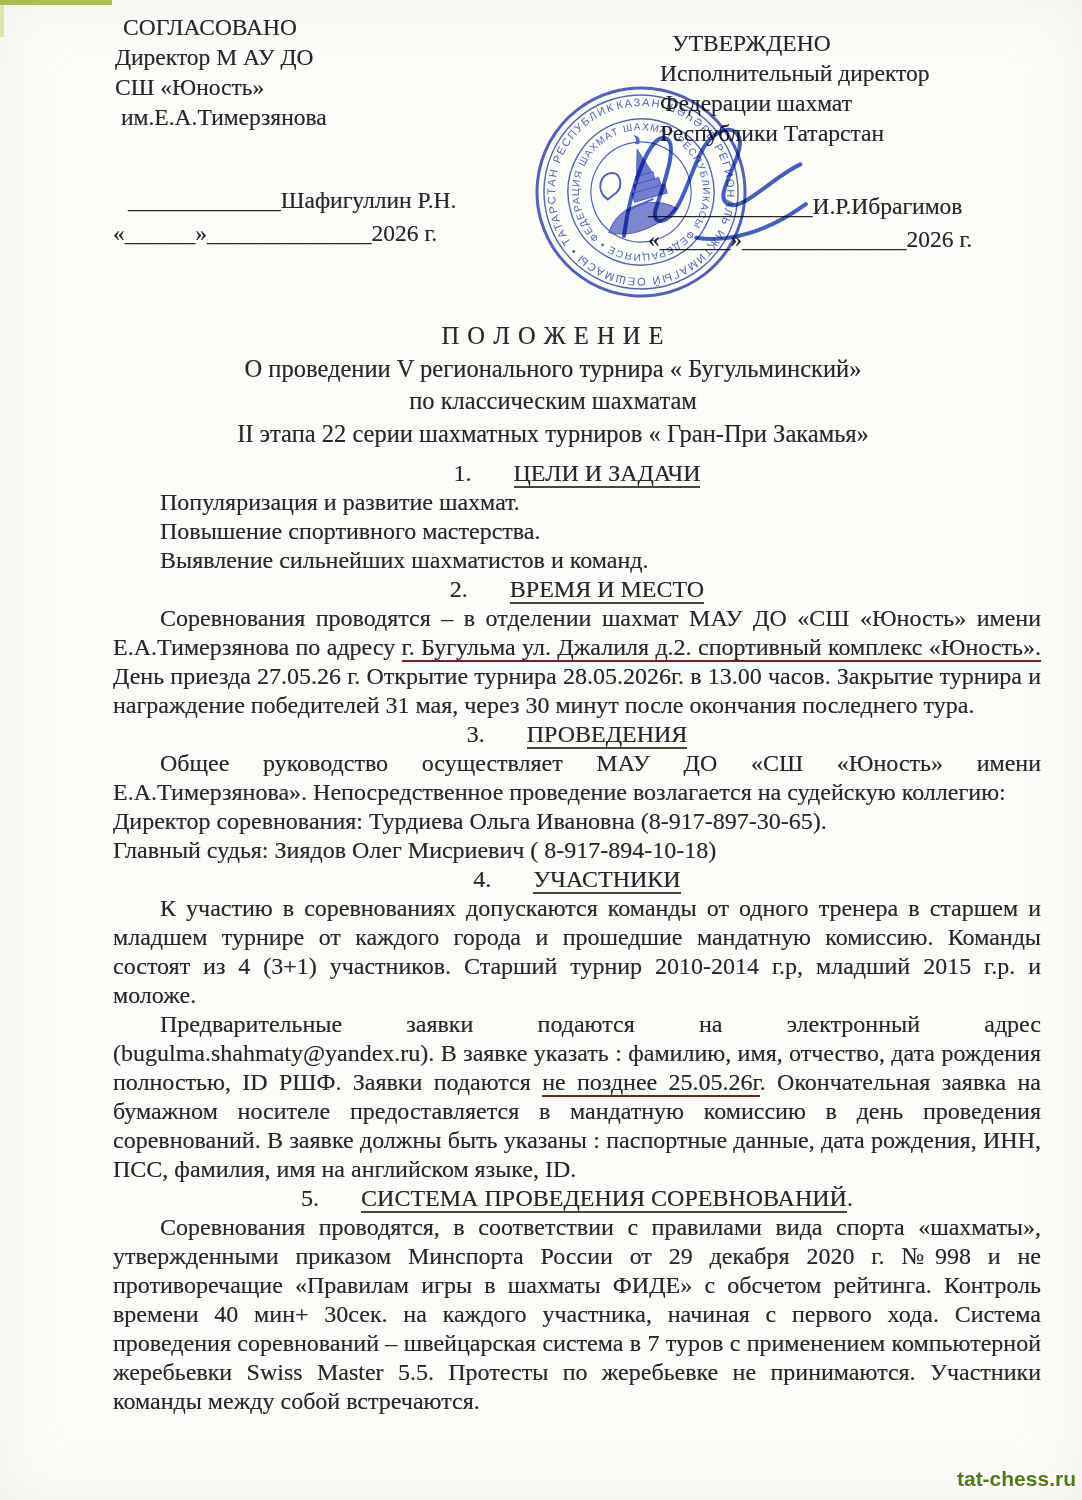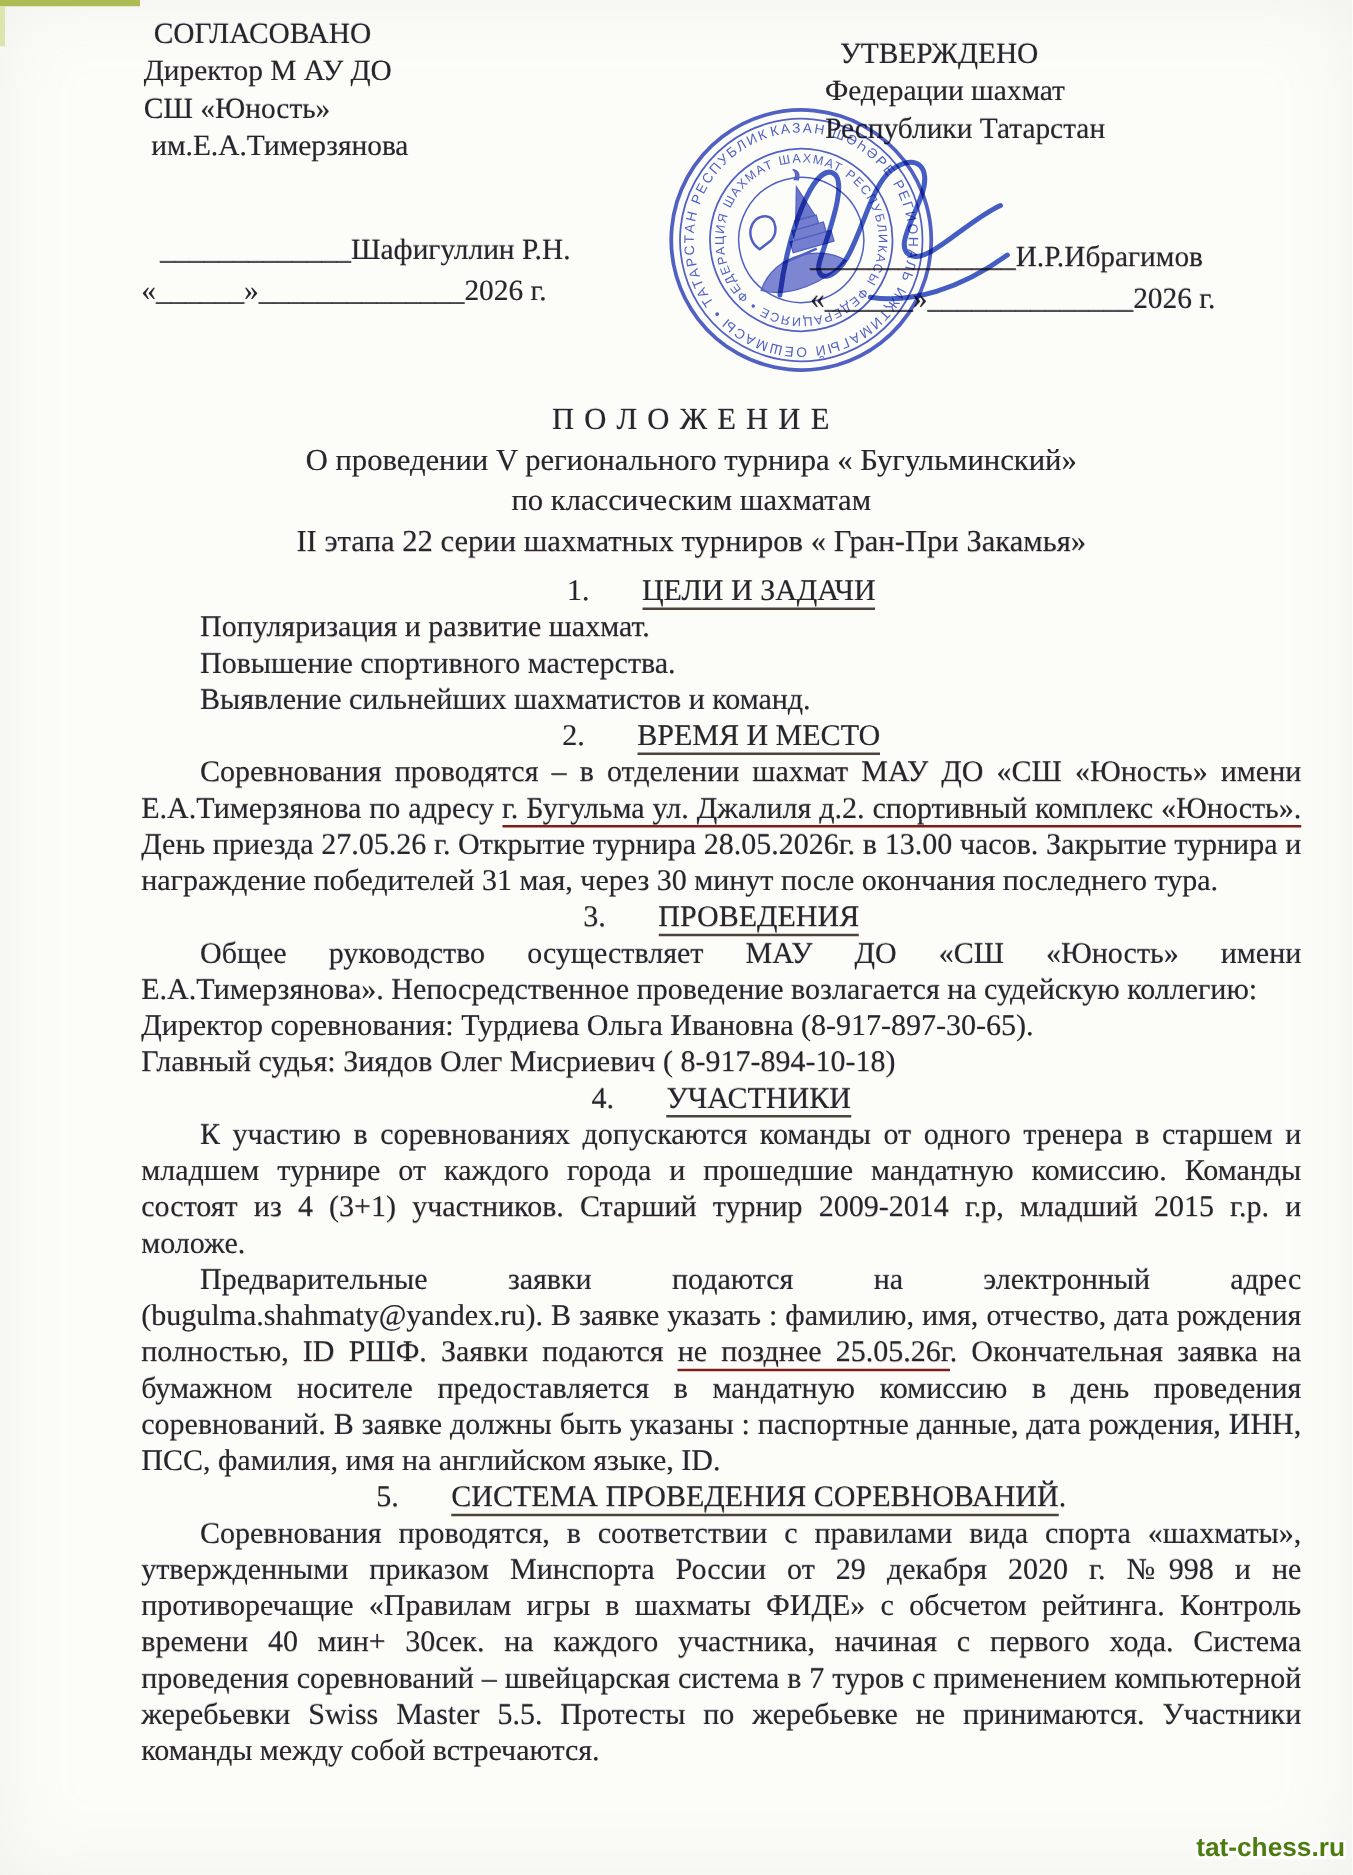--- a/index.html
+++ b/index.html
@@ -73,20 +73,21 @@
     <div>СШ «Юность»</div>
     <div class="l3">им.Е.А.Тимерзянова</div>
   </div>
   <div class="sign-left txt">
     <div class="s1">_____________Шафигуллин Р.Н.</div>
     <div>«______»______________2026 г.</div>
   </div>
 
   <div class="hdr-right txt">
     <div class="block-title">УТВЕРЖДЕНО</div>
+    <div>Исполнительный директор</div>
     <div>Федерации шахмат</div>
     <div>Республики Татарстан</div>
   </div>
   <div class="sign-right txt">
     <div>______________И.Р.Ибрагимов</div>
     <div>«______»______________2026 г.</div>
   </div>
 
   <div class="stamp-wrap">
     <svg width="238" height="240" viewBox="-119 -120 238 240">
@@ -151,21 +152,21 @@
         <span class="sec-num">3.</span>
         <span><span class="sec-title">ПРОВЕДЕНИЯ</span></span>
       </div>
       <p class="para indent"><span>Общее руководство осуществляет МАУ ДО «СШ «Юность» имени Е.А.Тимерзянова». Непосредственное проведение возлагается на судейскую коллегию:</span></p>
       <p class="para plain"><span>Директор соревнования: Турдиева Ольга Ивановна (8-917-897-30-65).</span></p>
       <p class="para plain"><span>Главный судья: Зиядов Олег Мисриевич ( 8-917-894-10-18)</span></p>
       <div class="sec-heading">
         <span class="sec-num">4.</span>
         <span><span class="sec-title">УЧАСТНИКИ</span></span>
       </div>
-      <p class="para indent"><span>К участию в соревнованиях допускаются команды от одного тренера в старшем и младшем турнире от каждого города и прошедшие мандатную комиссию. Команды состоят из 4 (3+1) участников. Старший турнир 2009-2014 г.р, младший 2015 г.р. и моложе.</span></p>
+      <p class="para indent"><span>К участию в соревнованиях допускаются команды от одного тренера в старшем и младшем турнире от каждого города и прошедшие мандатную комиссию. Команды состоят из 4 (3+1) участников. Старший турнир 2010-2014 г.р, младший 2015 г.р. и моложе.</span></p>
       <p class="para indent"><span>Предварительные заявки подаются на электронный адрес </span><span class="b">(bugulma.shahmaty@yandex.ru)</span><span>. В заявке указать : фамилию, имя, отчество, дата рождения полностью, ID РШФ. Заявки подаются </span><span class="u">не позднее 25.05.26г</span><span>. Окончательная заявка на бумажном носителе предоставляется в мандатную комиссию в день проведения соревнований. В заявке должны быть указаны : паспортные данные, дата рождения, ИНН, ПСС, фамилия, имя на английском языке, ID.</span></p>
       <div class="sec-heading">
         <span class="sec-num">5.</span>
         <span><span class="sec-title">СИСТЕМА ПРОВЕДЕНИЯ СОРЕВНОВАНИЙ</span><span>.</span></span>
       </div>
       <p class="para indent"><span>Соревнования проводятся, в соответствии с правилами вида спорта «шахматы», утвержденными приказом Минспорта России от 29 декабря 2020 г. №998 и не противоречащие «Правилам игры в шахматы ФИДЕ» с обсчетом рейтинга. Контроль времени 40 мин+ 30сек. на каждого участника, начиная с первого хода. Система проведения соревнований – швейцарская система в 7 туров с применением компьютерной жеребьевки Swiss Master 5.5. Протесты по жеребьевке не принимаются. Участники команды между собой встречаются.</span></p>
     </div>
 
   <div class="watermark">tat-chess.ru</div>
 </div>

